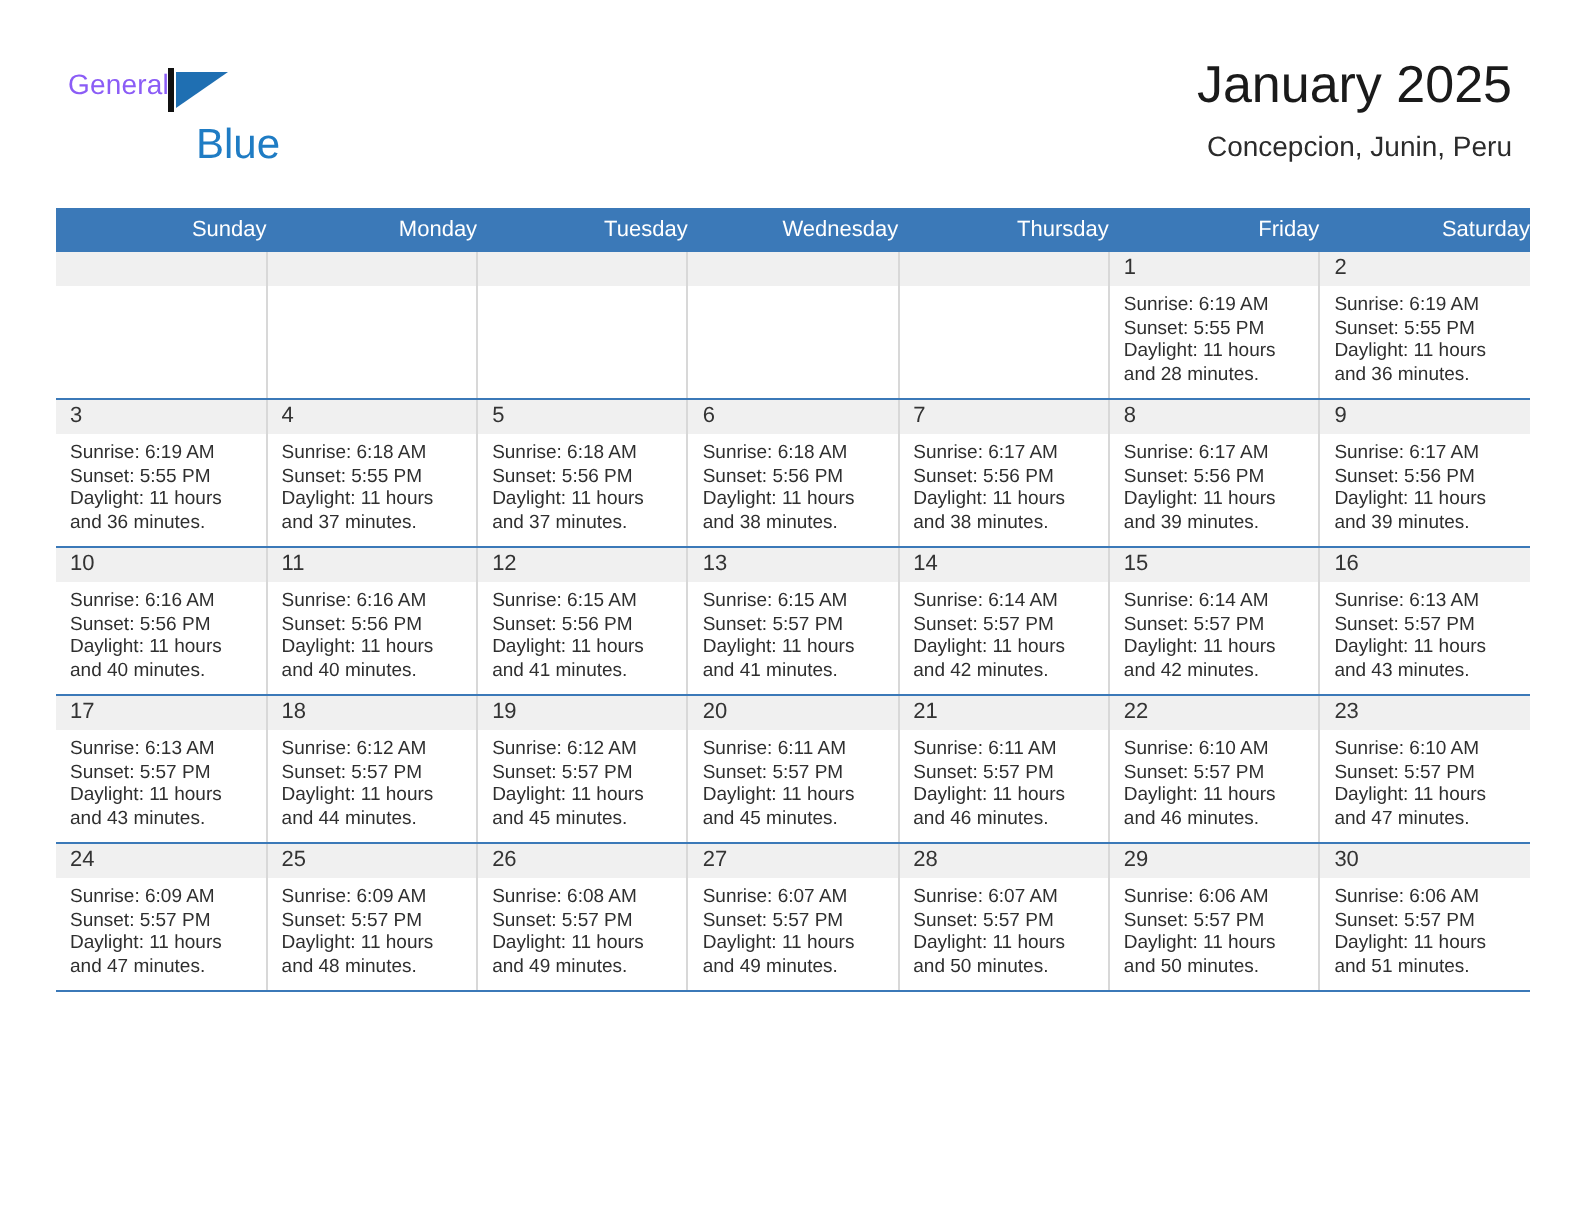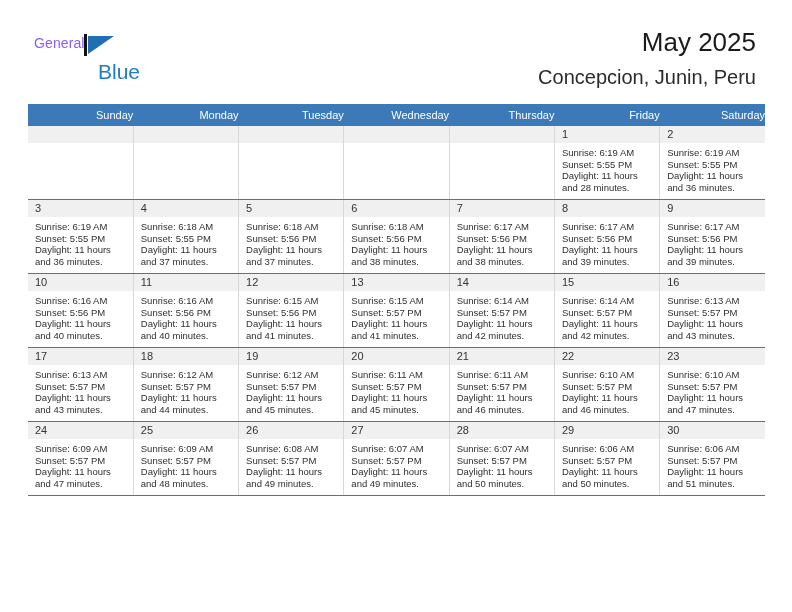--- a/index.html
+++ b/index.html
@@ -58,21 +58,21 @@
     text-align: right;
   }
   .cal-title {
     font-size: 26px;
     color: #1a1a1a;
     line-height: 1.15;
     font-weight: normal;
     margin: 0;
   }
   .cal-subtitle {
-    font-size: 20px;
+    font-size: 14px;
     color: #2b2b2b;
     margin-top: 8px;
     line-height: 1.1;
   }
 
   
   .calendar {
     position: absolute;
     left: 28px;
     top: 104px;
@@ -138,21 +138,21 @@
 
   <div class="logo">
     <span class="logo-general">General</span><span class="logo-flag"><svg width="32" height="22" viewBox="0 0 32 22" xmlns="http://www.w3.org/2000/svg">
           <rect x="0" y="0" width="3" height="22" fill="#111111"></rect>
           <polygon points="4,2 30,2 4,20" fill="#1f6fb2"></polygon>
         </svg></span>
     <span class="logo-blue">Blue</span>
   </div>
 
   <div class="title-block">
-    <div class="cal-title">May 2025</div>
+    <div class="cal-title">January 2025</div>
     <div class="cal-subtitle">Concepcion, Junin, Peru</div>
   </div>
 
 </div>
 
 <table class="calendar">
   <thead>
     <tr>
       <th>Sunday</th>
       <th>Monday</th>

